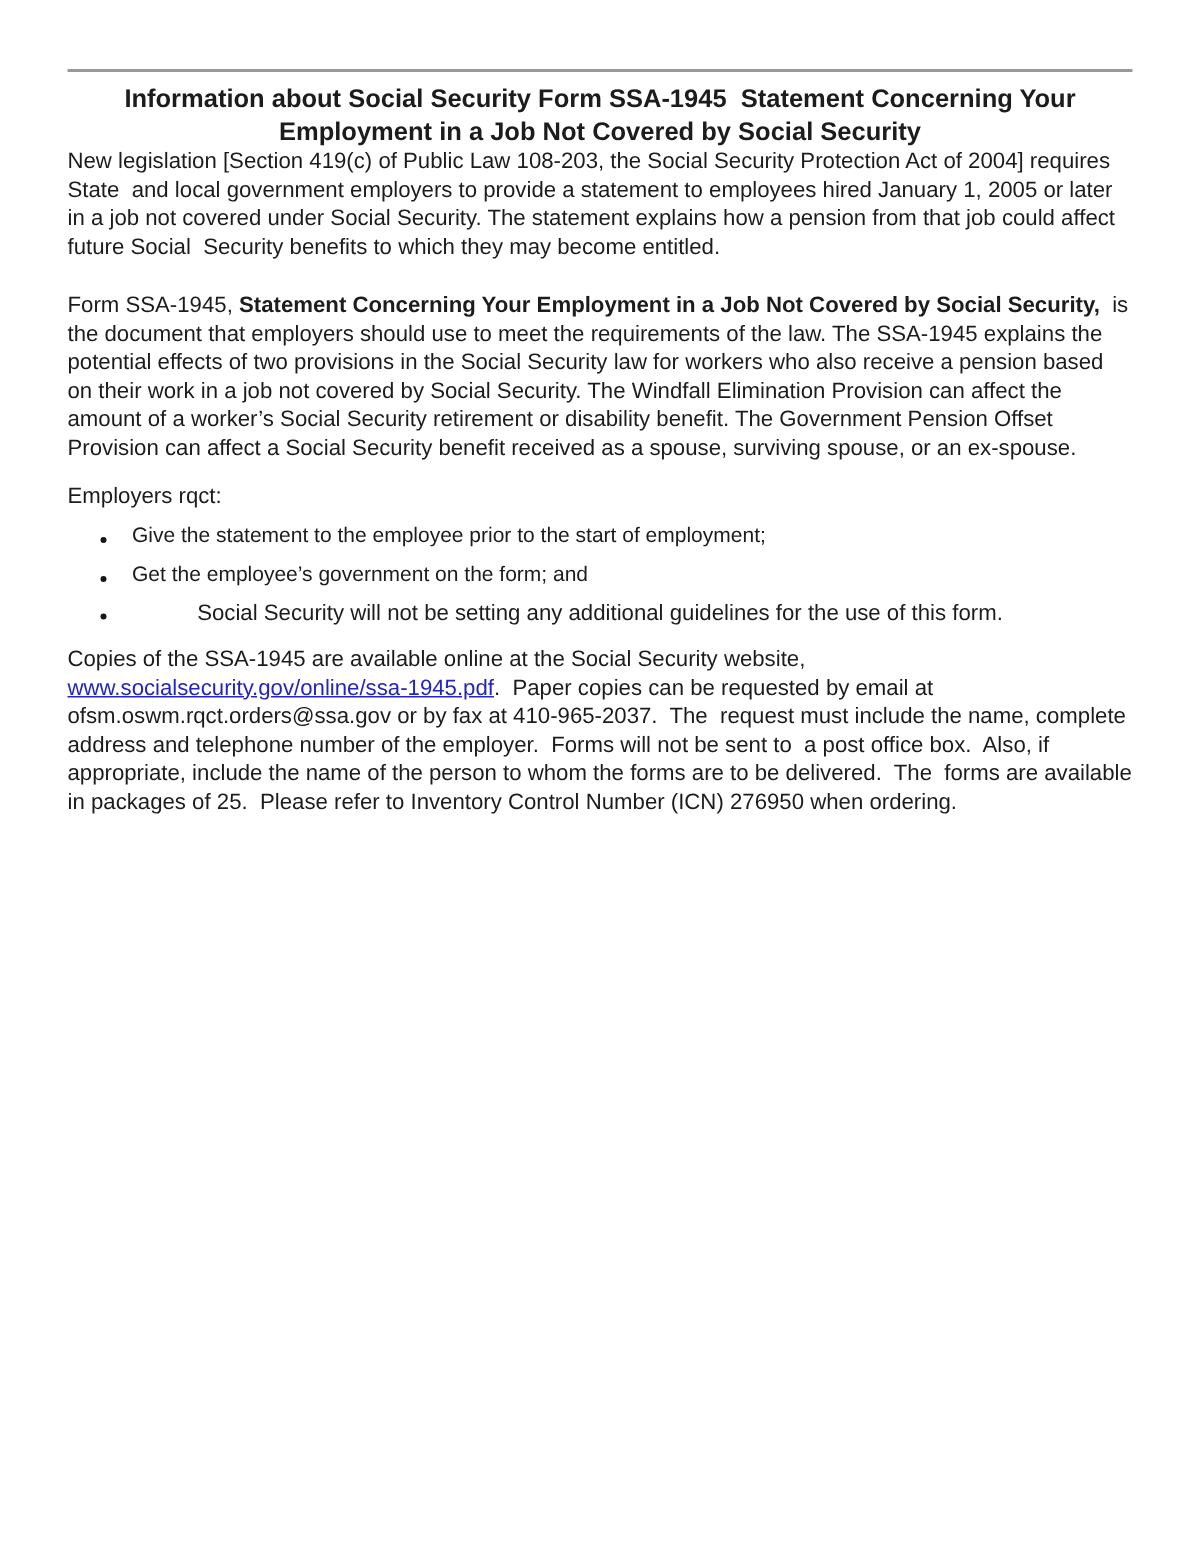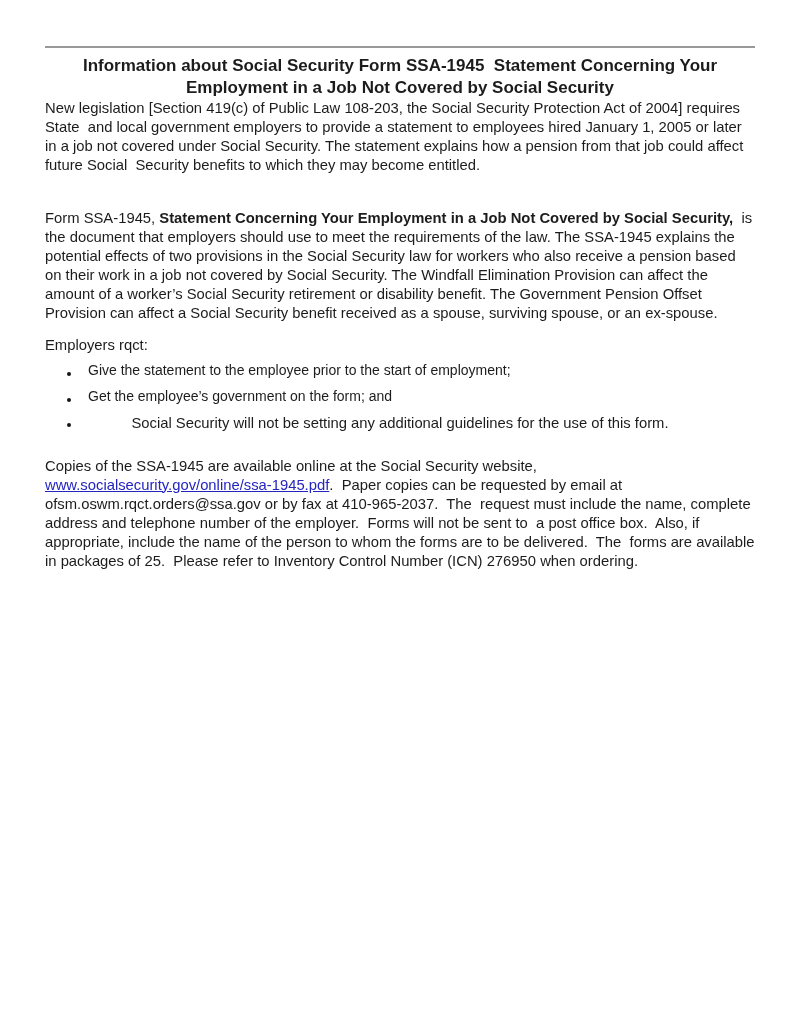--- a/index.html
+++ b/index.html
@@ -31,21 +31,21 @@
   }
   .title .tl { display: block; white-space: pre-wrap; }
   .para {
     margin: 0;
     font-size: 14.8px;
     line-height: 19px;
     white-space: pre-wrap;
     text-align: left;
   }
   .p1 { }
-  .p2 { margin-top: 34px; }
+  .p2 { margin-top: 20px; }
   .bold { font-weight: bold; }
   .employers { margin-top: 13px; }
   ul.bullets {
     list-style: none;
     margin: 6px 0 0 0;
     padding: 0;
   }
   ul.bullets li {
     position: relative;
     padding-left: 43px;
@@ -57,21 +57,21 @@
   ul.bullets .dot {
     position: absolute;
     left: 22px;
     top: 11px;
     width: 4px;
     height: 4px;
     background: #161616;
     border-radius: 50%;
   }
   .note { margin-top: 8px; text-align: center; }
-  .copies { margin-top: 24px; }
+  .copies { margin-top: 12px; }
   .link {
     color: #2424c0;
     text-decoration: underline;
     cursor: pointer;
   }
   .footer {
     position: absolute;
     top: 1004px;
     left: 45px;
     width: 710px;

